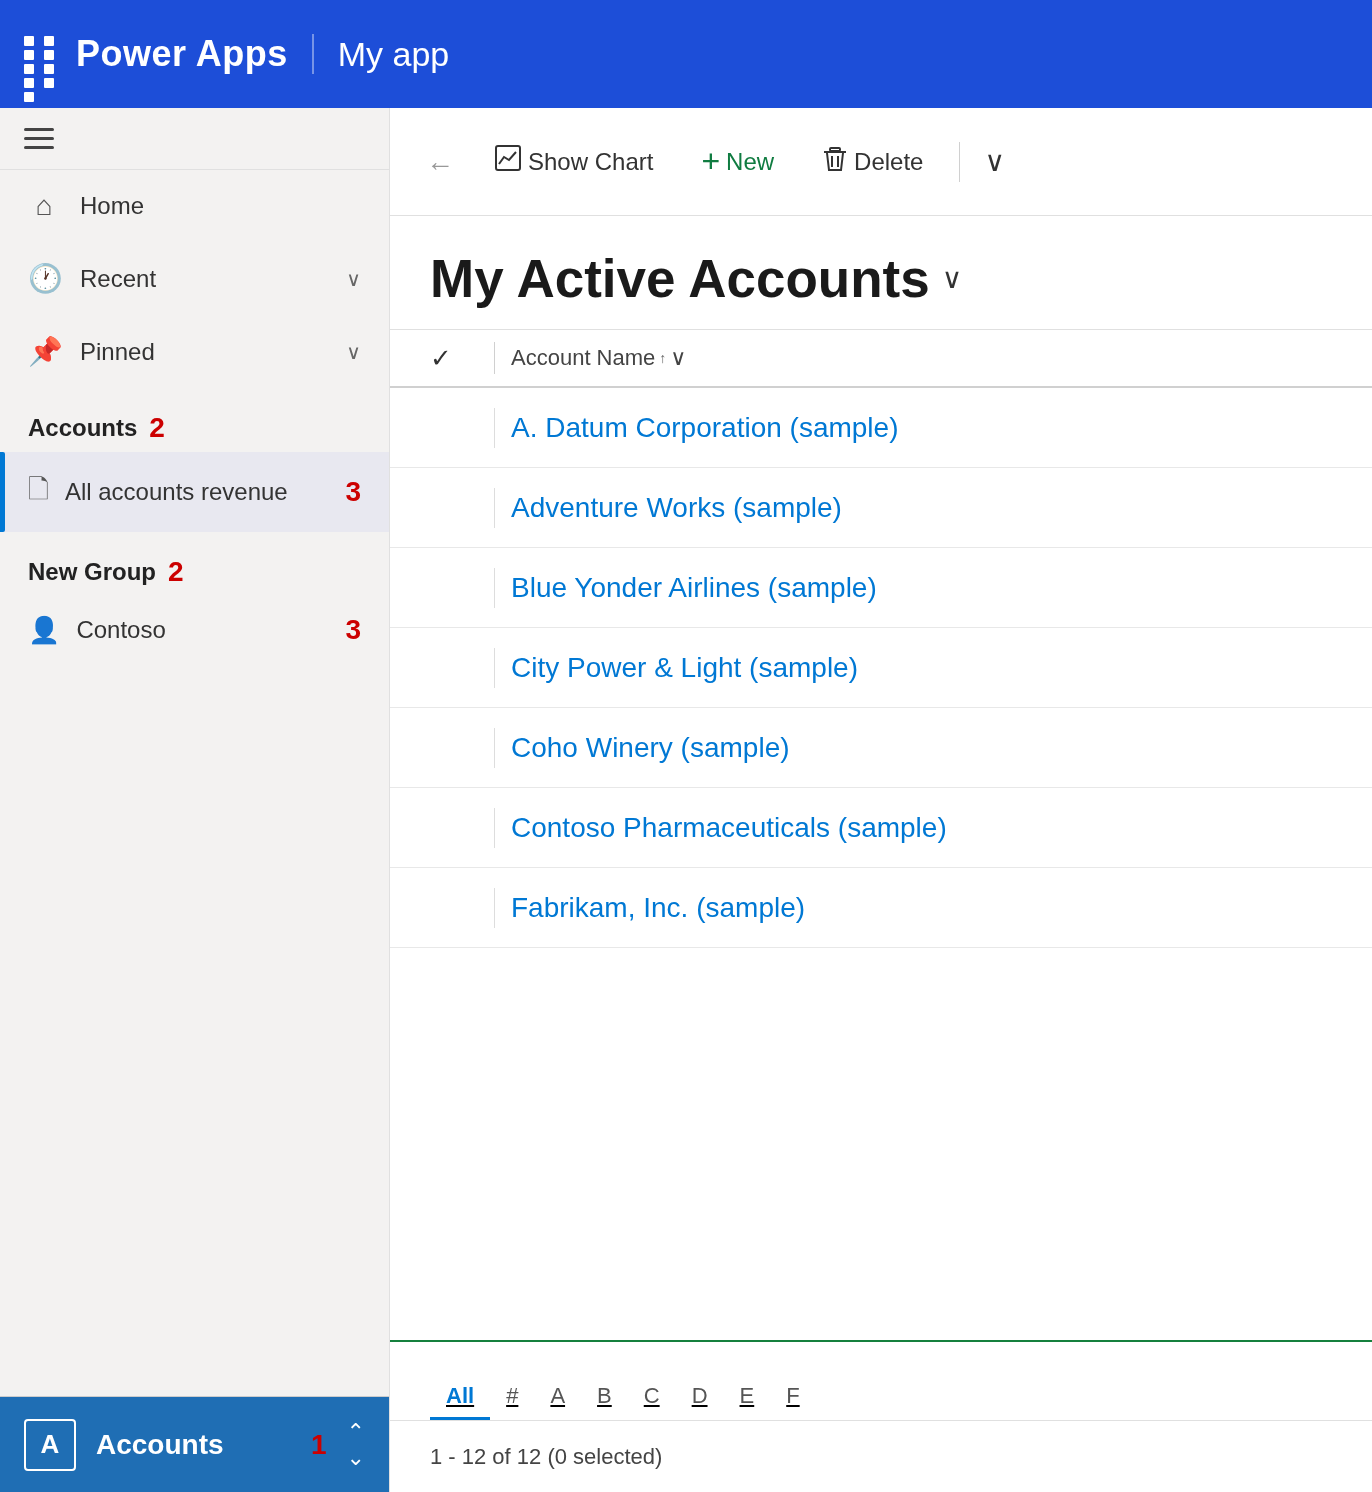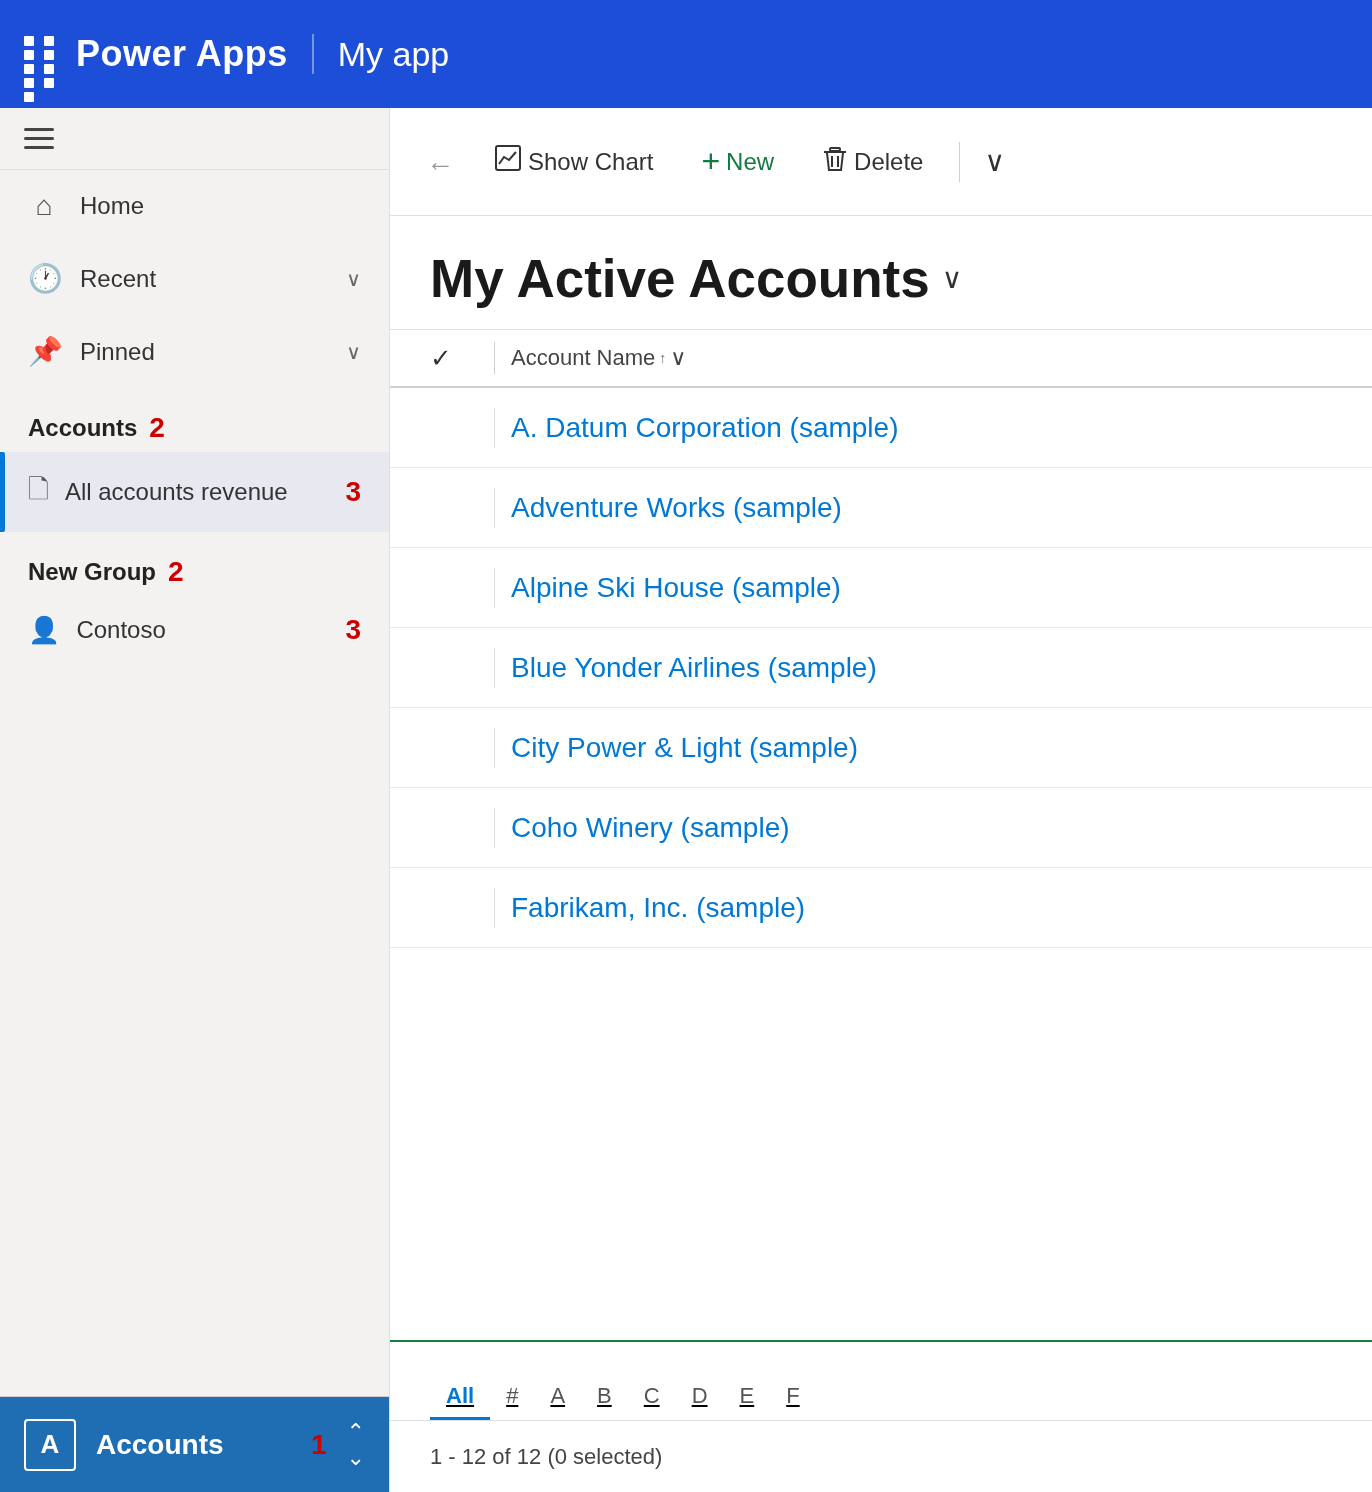--- a/index.html
+++ b/index.html
@@ -502,44 +502,44 @@
         <div class="row-divider"></div>
         <span class="row-name">A. Datum Corporation (sample)</span>
       </div>
 
       <div class="table-row">
         <div class="row-check"></div>
         <div class="row-divider"></div>
         <span class="row-name">Adventure Works (sample)</span>
       </div>
 
-      <div class="table-row">
-        <div class="row-check"></div>
-        <div class="row-divider"></div>
-        <span class="row-name">Alpine Ski House (sample)</span>
-      </div>
 
       <div class="table-row">
         <div class="row-check"></div>
         <div class="row-divider"></div>
         <span class="row-name">Blue Yonder Airlines (sample)</span>
       </div>
 
       <div class="table-row">
         <div class="row-check"></div>
         <div class="row-divider"></div>
         <span class="row-name">City Power &amp; Light (sample)</span>
       </div>
 
       <div class="table-row">
         <div class="row-check"></div>
         <div class="row-divider"></div>
         <span class="row-name">Coho Winery (sample)</span>
       </div>
 
+      <div class="table-row">
+        <div class="row-check"></div>
+        <div class="row-divider"></div>
+        <span class="row-name">Contoso Pharmaceuticals (sample)</span>
+      </div>
 
       <div class="table-row">
         <div class="row-check"></div>
         <div class="row-divider"></div>
         <span class="row-name">Fabrikam, Inc. (sample)</span>
       </div>
 
     </div>
 
     <div class="pagination-bar">

